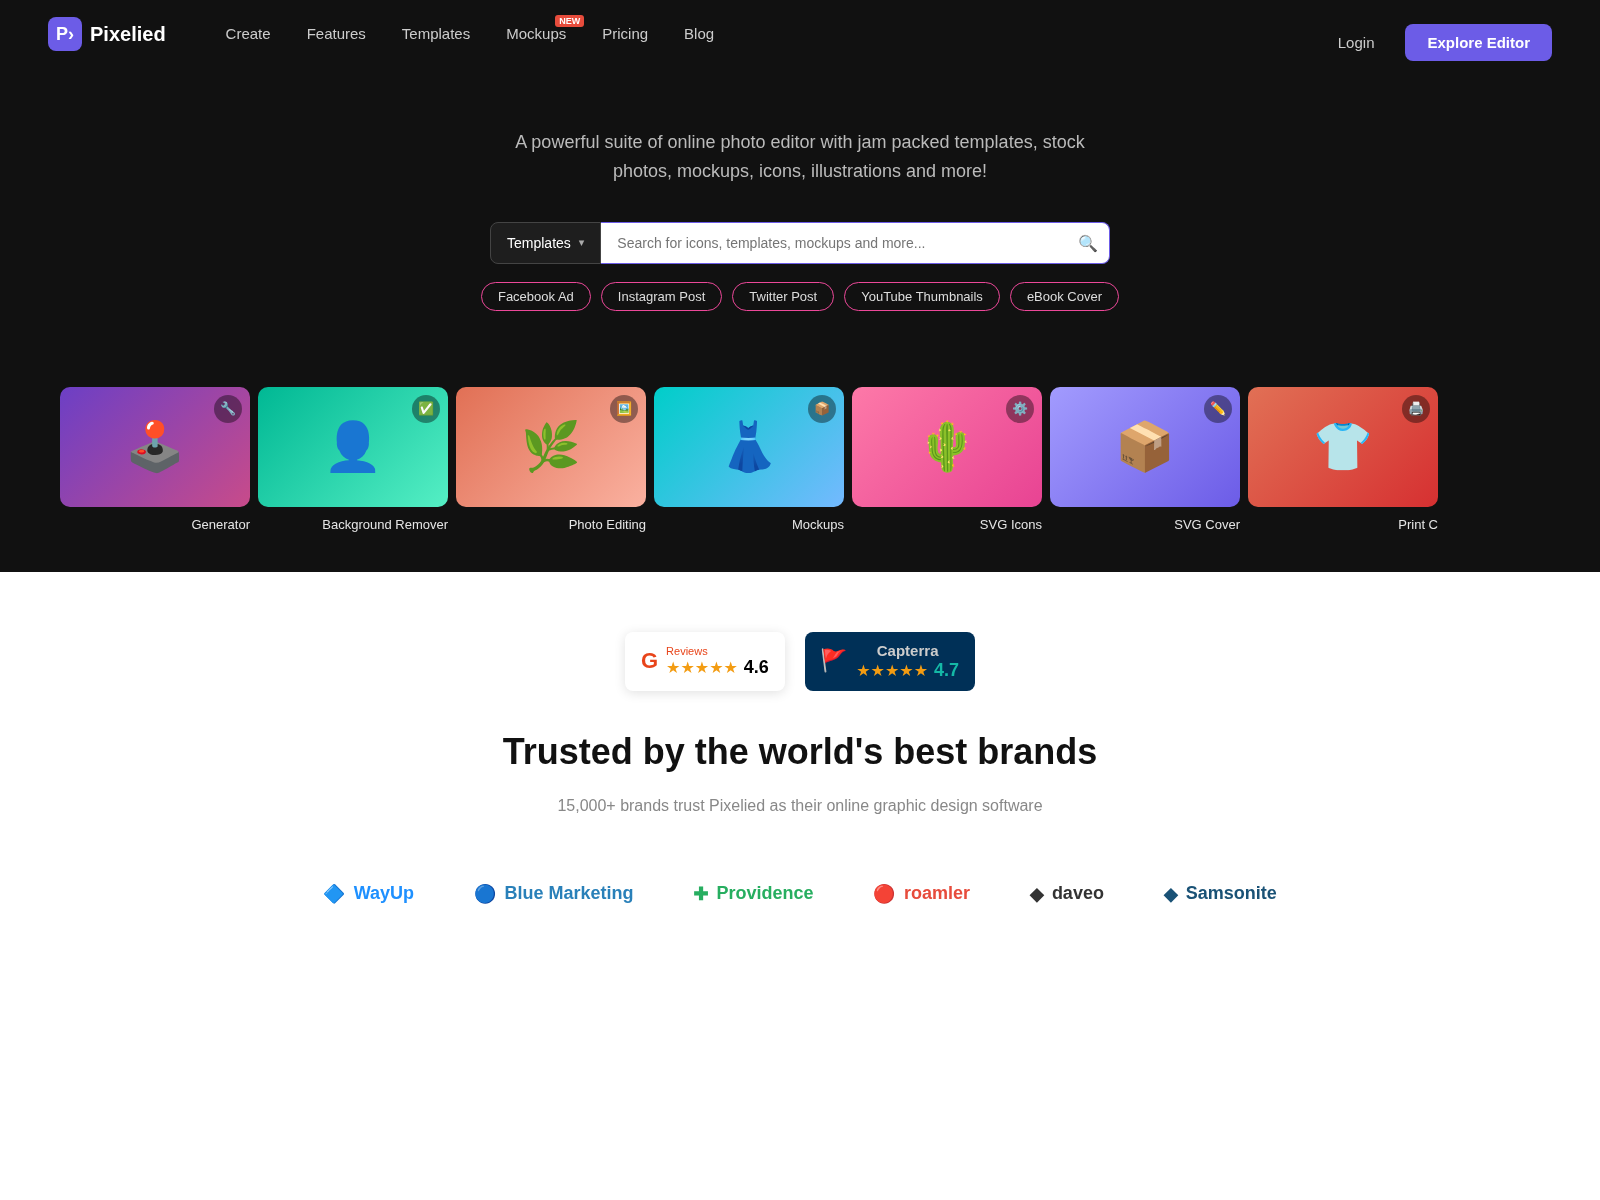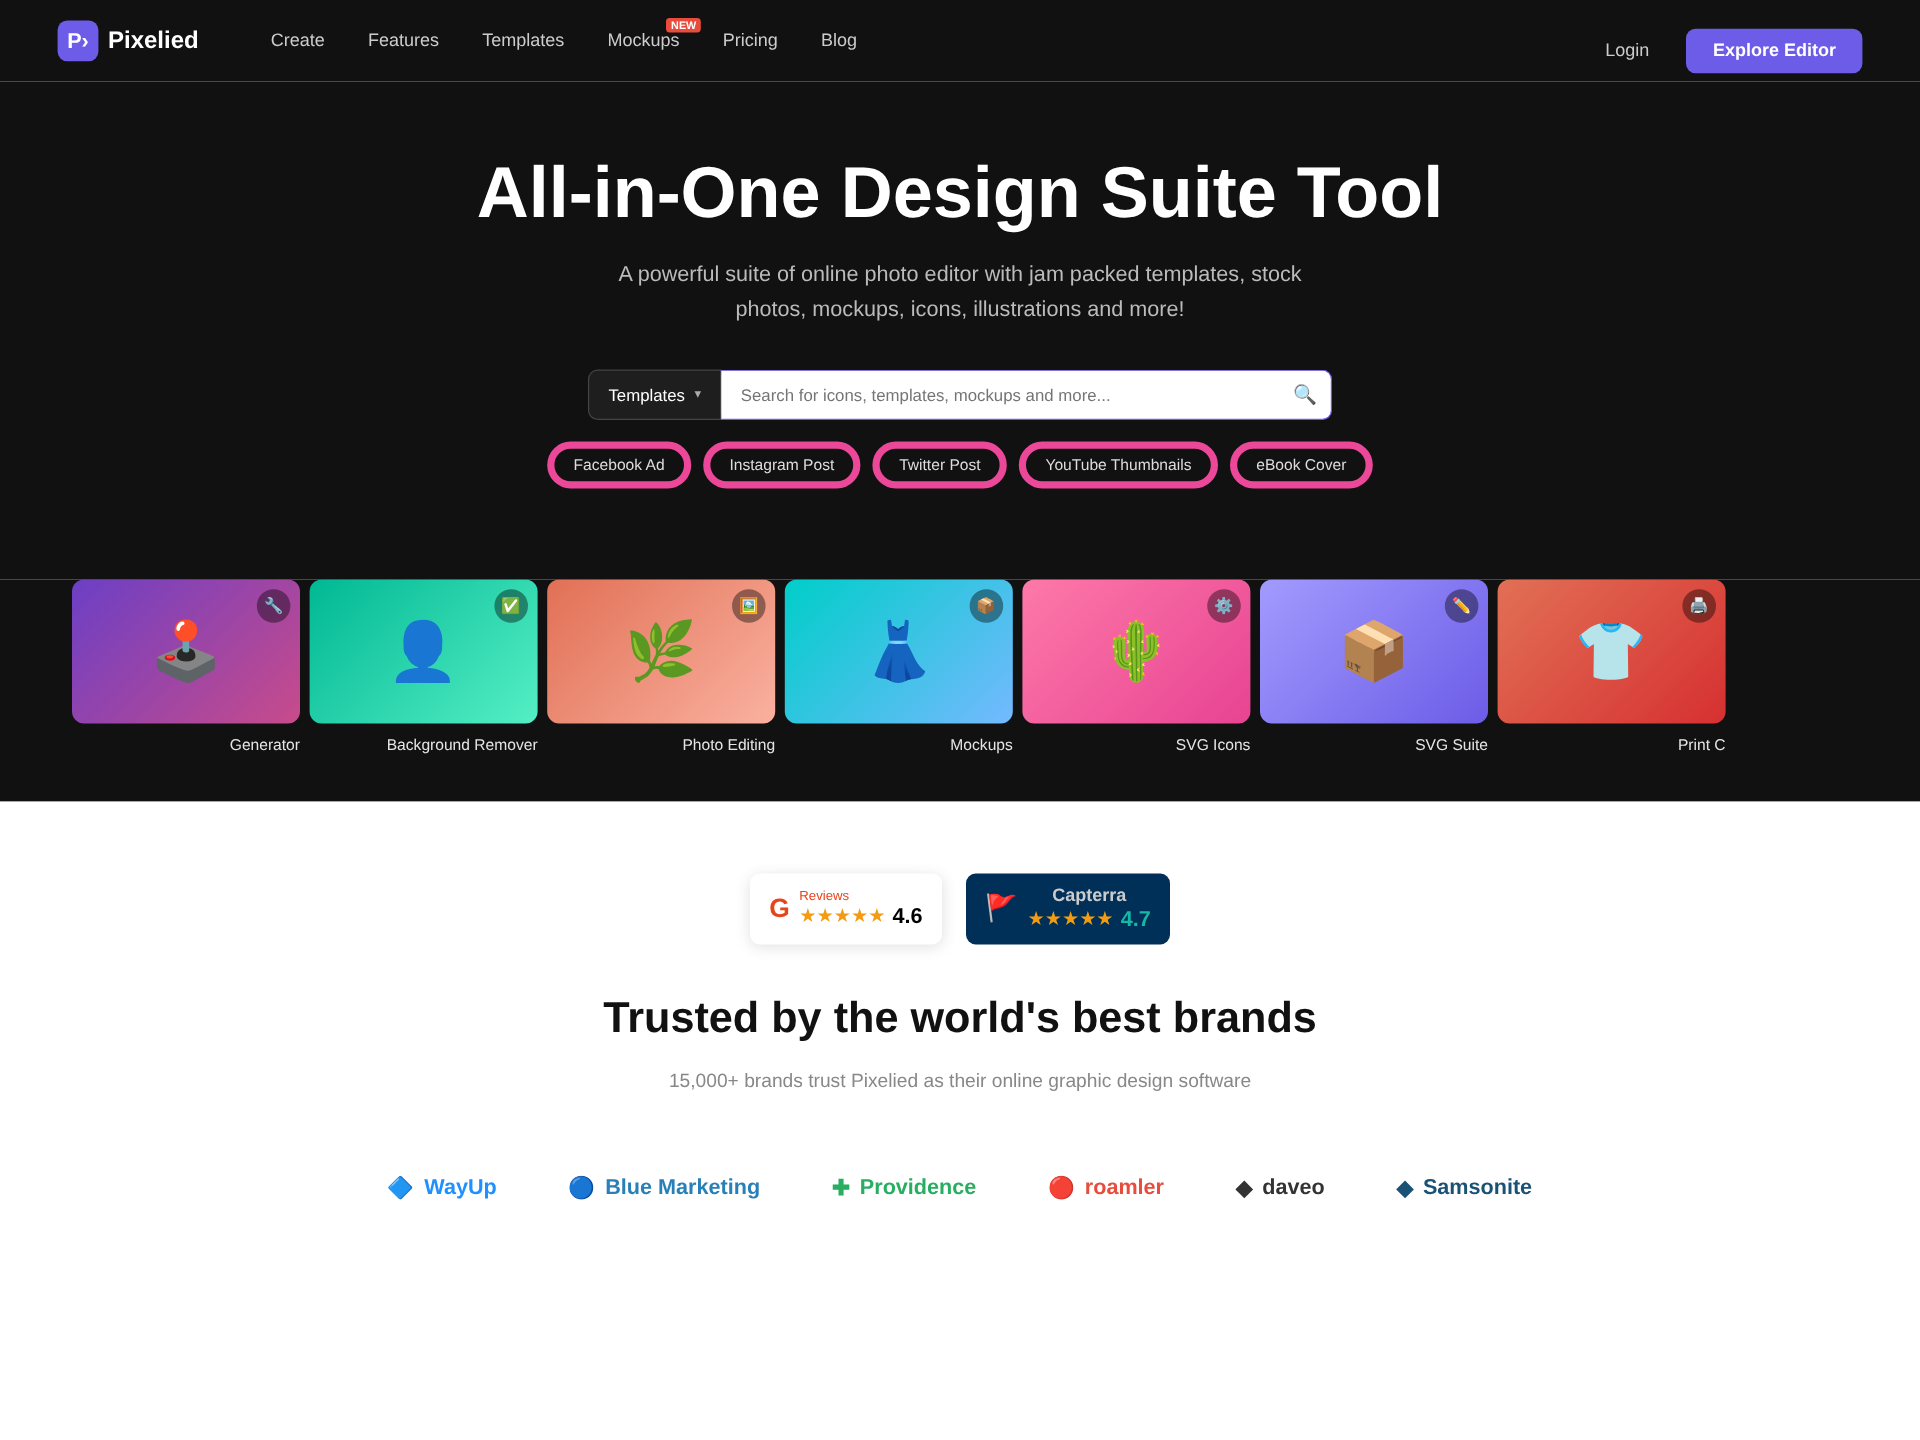--- a/index.html
+++ b/index.html
@@ -139,21 +139,21 @@
     
     .quick-tags {
       display: flex;
       justify-content: center;
       gap: 10px;
       margin-bottom: 36px;
       flex-wrap: wrap;
     }
     .quick-tag {
       background: transparent;
-      border: 6px solid #ec4899;
+      border: 1px solid #ec4899;
       color: #ddd;
       font-size: 13px;
       padding: 6px 16px;
       border-radius: 20px;
       cursor: pointer;
     }
 
     
     .features-strip {
       background: #111;
@@ -262,21 +262,20 @@
       <li><a href="#">Pricing</a></li>
       <li><a href="#">Blog</a></li>
     </ul>
   <div class="nav-right">
     <a class="nav-login" href="#">Login</a>
     <button class="btn-explore">Explore Editor</button>
   </div>
 </nav>
 
 <section class="hero">
-  <h1>All-in-One Design Suite Tool</h1>
   <p>A powerful suite of online photo editor with jam packed templates, stock photos, mockups, icons, illustrations and more!</p>
 
   <div class="search-bar">
     <div class="search-dropdown">
       <span>Templates</span>
       <span class="chevron-down">▾</span>
     </div>
     <div class="search-input-wrap">
       <input class="search-input" type="text" placeholder="Search for icons, templates, mockups and more..." style="">
       <button class="search-icon-btn">
@@ -340,21 +339,21 @@
       </div>
       <div class="feature-label">SVG Icons</div>
     </div>
     <div class="feature-card">
       <div class="feature-img" style="background: linear-gradient(135deg, rgb(162, 155, 254), rgb(108, 92, 231)); position: relative;">
         <div class="card-icon-overlay">
           <span style="font-size: 48px;">📦</span>
           <div class="card-corner-icon">✏️</div>
         </div>
       </div>
-      <div class="feature-label">SVG Suite</div>
+      <div class="feature-label">SVG Cover</div>
     </div>
     <div class="feature-card">
       <div class="feature-img" style="background: linear-gradient(135deg, rgb(225, 112, 85), rgb(214, 48, 49)); position: relative;">
         <div class="card-icon-overlay">
           <span style="font-size: 48px;">👕</span>
           <div class="card-corner-icon">🖨️</div>
         </div>
       </div>
       <div class="feature-label">Print C</div>
     </div>

